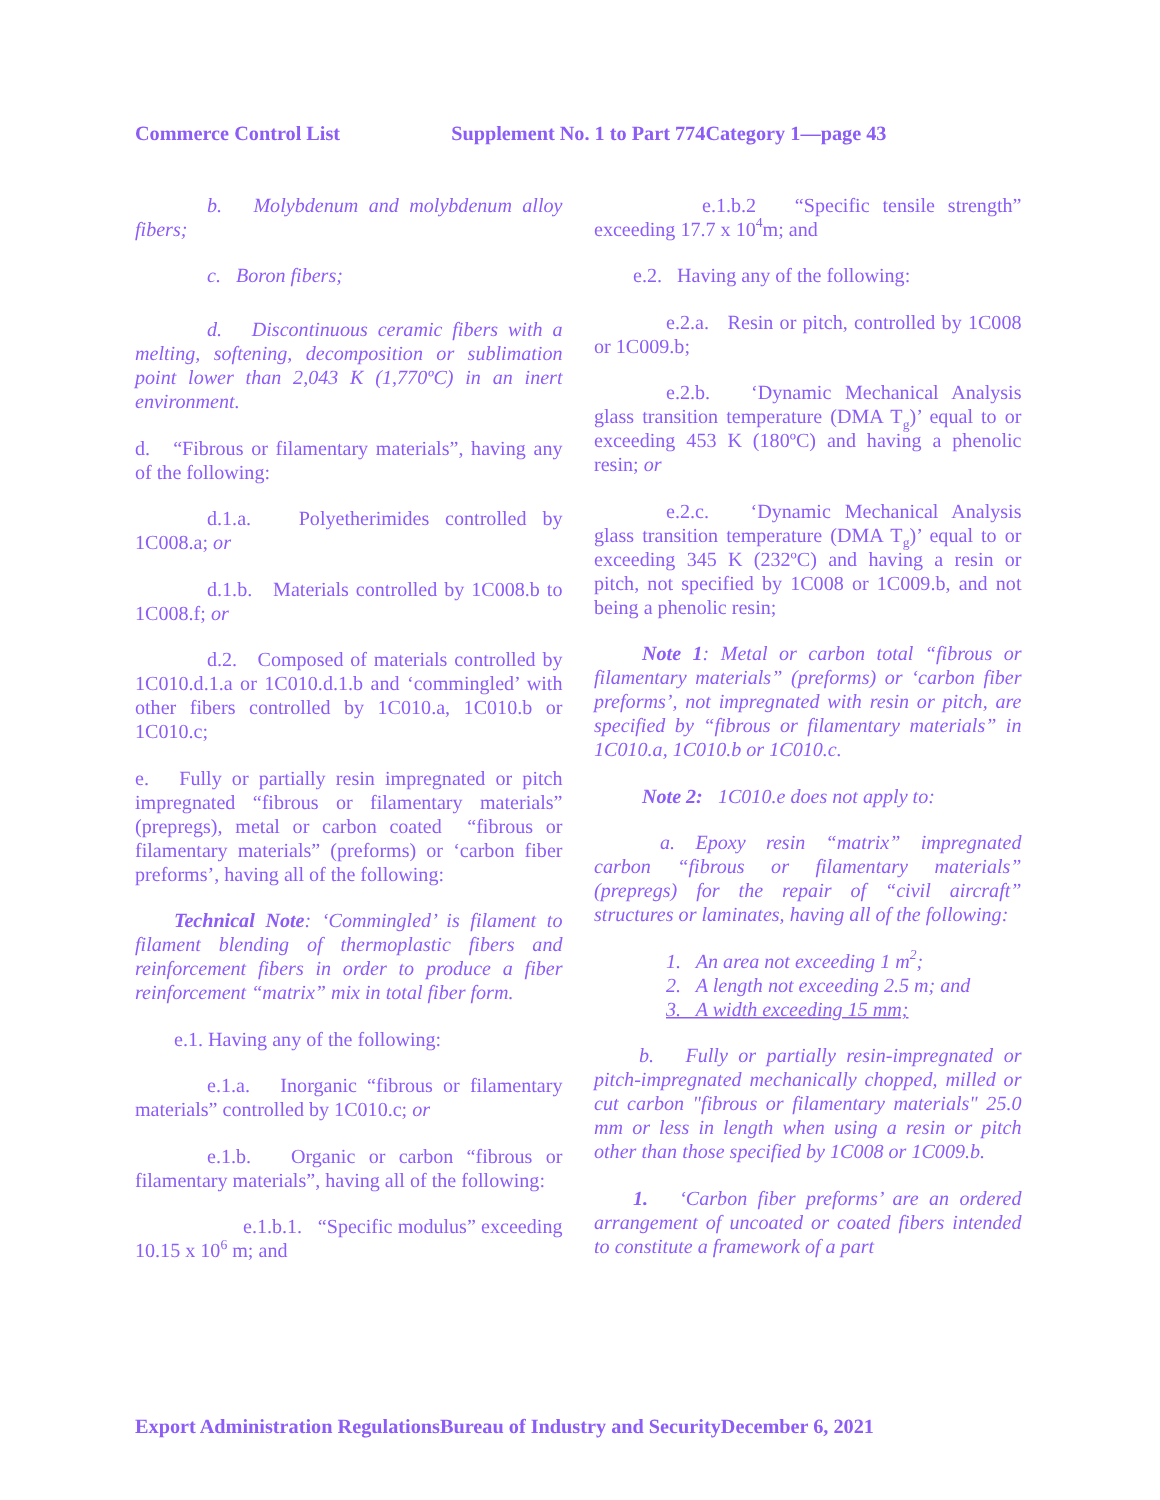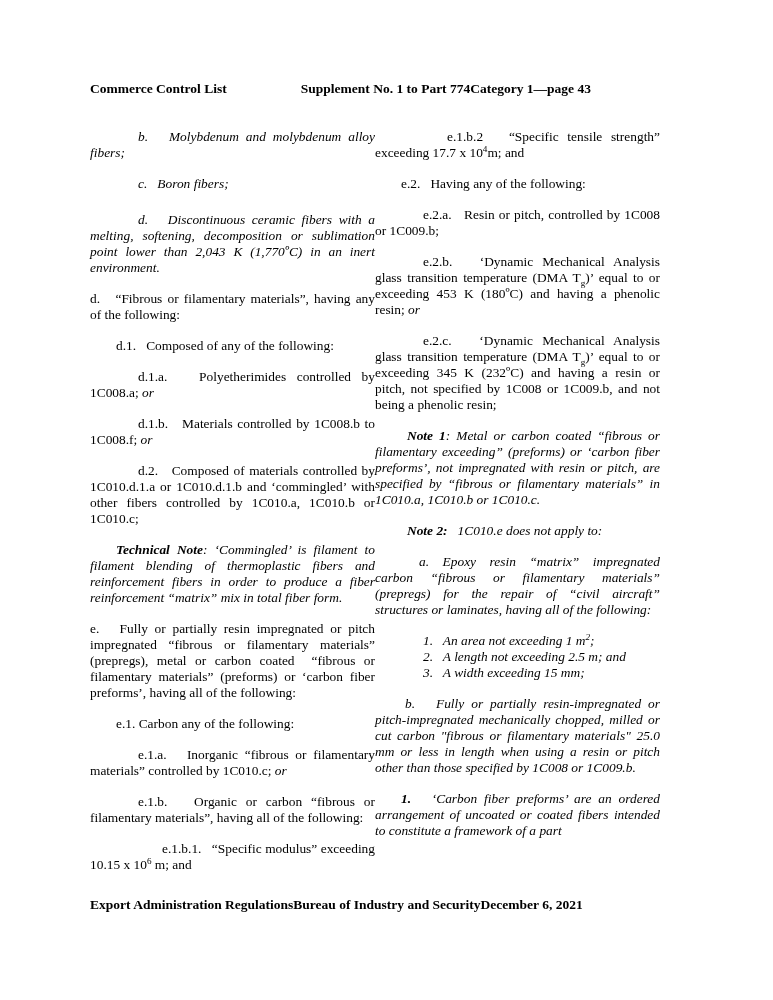--- a/index.html
+++ b/index.html
@@ -1,46 +1,47 @@
 <!DOCTYPE html>
 <html><head>
 <meta charset="utf-8">
 <style>
   html, body { margin: 0; padding: 0; background: #ffffff; }
   .page {
     position: relative;
     width: 773px;
     height: 1000px;
     background: #ffffff;
-    color: #000000;
+    color: #8b5cf6;
     font-family: "Liberation Serif", serif;
     overflow: hidden;
   }
   .running {
     position: absolute;
     left: 90px;
     width: 591px;
     display: flex;
     align-items: baseline;
     font-weight: bold;
     font-size: 13.5px;
     line-height: 15px;
     white-space: nowrap;
   }
   .running.header { top: 81px; }
-  .running.footer { top: 897px; }
+  .running.footer { top: 943px; }
   .running .rl { flex: 1 1 0; text-align: left; }
   .running .rc { flex: 0 0 auto; text-align: center; }
   .running .rr { flex: 1 1 0; text-align: left; }
   .body {
     position: absolute;
     top: 129px;
     left: 90px;
     width: 591px;
     display: flex;
+    gap: 21px;
   }
   .col {
     width: 285px;
     font-size: 13.4px;
     line-height: 16px;
     text-align: justify;
   }
   .col p { margin: 0 0 15px 0; }
   .rm { font-style: normal; }
   .it { font-style: italic; }
@@ -58,43 +59,42 @@
     <span class="rc">Supplement No. 1 to Part 774</span>
     <span class="rr">Category 1—page 43</span>
   </div>
 
   <div class="body">
     <div class="col" id="col-left">
         <p style="text-indent: 48px;"><span class="it">b.&nbsp;&nbsp; Molybdenum and molybdenum alloy fibers;</span></p>
         <p style="text-indent: 48px;"><span class="it">c.&nbsp;&nbsp; Boron fibers;</span></p>
         <p style="text-indent: 48px; margin-top: 20px;"><span class="it">d.&nbsp;&nbsp; Discontinuous ceramic fibers with a melting, softening, decomposition or sublimation point lower than 2,043 K (1,770ºC) in an inert environment.</span></p>
         <p style="text-indent: 0px;"><span class="rm">d.&nbsp;&nbsp; “Fibrous or filamentary materials”, having any of the following:</span></p>
-        <p style="text-indent: 26px;"><span class="rm">d.1.&nbsp;&nbsp; Composed of any of the following:</span></p>
         <p style="text-indent: 48px;"><span class="rm">d.1.a.&nbsp;&nbsp; Polyetherimides controlled by 1C008.a; </span><span class="it">or</span></p>
         <p style="text-indent: 48px;"><span class="rm">d.1.b.&nbsp;&nbsp; Materials controlled by 1C008.b to 1C008.f; </span><span class="it">or</span></p>
         <p style="text-indent: 48px;"><span class="rm">d.2.&nbsp;&nbsp; Composed of materials controlled by 1C010.d.1.a or 1C010.d.1.b and ‘commingled’ with other fibers controlled by 1C010.a, 1C010.b or 1C010.c;</span></p>
+        <p style="text-indent: 0px;"><span class="rm">e.&nbsp;&nbsp; Fully or partially resin impregnated or pitch impregnated “fibrous or filamentary materials” (prepregs), metal or carbon coated &nbsp;“fibrous or filamentary materials” (preforms) or ‘carbon fiber preforms’, having all of the following:</span></p>
         <p style="text-indent: 26px;"><span class="bi">Technical Note</span><span class="it">: ‘Commingled’ is filament to filament blending of thermoplastic fibers and reinforcement fibers in order to produce a fiber reinforcement “matrix” mix in total fiber form.</span></p>
-        <p style="text-indent: 0px;"><span class="rm">e.&nbsp;&nbsp; Fully or partially resin impregnated or pitch impregnated “fibrous or filamentary materials” (prepregs), metal or carbon coated &nbsp;“fibrous or filamentary materials” (preforms) or ‘carbon fiber preforms’, having all of the following:</span></p>
-        <p style="text-indent: 26px;"><span class="rm">e.1. Carbon any of the following:</span></p>
+        <p style="text-indent: 26px;"><span class="rm">e.1. Having any of the following:</span></p>
         <p style="text-indent: 48px; font-family: Liberation Serif, serif;"><span class="rm">e.1.a.&nbsp;&nbsp; Inorganic “fibrous or filamentary materials” controlled by 1C010.c; </span><span class="it">or</span></p>
         <p style="text-indent: 48px;"><span class="rm">e.1.b.&nbsp;&nbsp; Organic or carbon “fibrous or filamentary materials”, having all of the following:</span></p>
         <p style="text-indent: 72px;"><span class="rm">e.1.b.1.&nbsp;&nbsp; “Specific modulus” exceeding 10.15 x 10</span><sup class="sup">6</sup><span class="rm"> m; and</span></p>
       </div>
     <div class="col" id="col-right">
         <p style="text-indent: 72px;"><span class="rm">e.1.b.2&nbsp;&nbsp; “Specific tensile strength” exceeding 17.7 x 10</span><sup class="sup">4</sup><span class="rm">m; and</span></p>
         <p style="text-indent: 26px;"><span class="rm">e.2.&nbsp;&nbsp; Having any of the following:</span></p>
         <p style="text-indent: 48px;"><span class="rm">e.2.a.&nbsp;&nbsp; Resin or pitch, controlled by 1C008 or 1C009.b;</span></p>
         <p style="text-indent: 48px;"><span class="rm">e.2.b.&nbsp;&nbsp; ‘Dynamic Mechanical Analysis glass transition temperature (DMA T</span><sub class="sub">g</sub><span class="rm">)’ equal to or exceeding 453 K (180ºC) and having a phenolic resin; </span><span class="it">or</span></p>
         <p style="text-indent: 48px;"><span class="rm">e.2.c.&nbsp;&nbsp; ‘Dynamic Mechanical Analysis glass transition temperature (DMA T</span><sub class="sub">g</sub><span class="rm">)’ equal to or exceeding 345 K (232ºC) and having a resin or pitch, not specified by 1C008 or 1C009.b, and not being a phenolic resin;</span></p>
-        <p style="text-indent: 32px;"><span class="bi">Note 1</span><span class="it">: Metal or carbon coated “fibrous or filamentary exceeding” (preforms) or ‘carbon fiber preforms’, not impregnated with resin or pitch, are specified by “fibrous or filamentary materials” in 1C010.a, 1C010.b or 1C010.c.</span></p>
+        <p style="text-indent: 32px;"><span class="bi">Note 1</span><span class="it">: Metal or carbon total “fibrous or filamentary materials” (preforms) or ‘carbon fiber preforms’, not impregnated with resin or pitch, are specified by “fibrous or filamentary materials” in 1C010.a, 1C010.b or 1C010.c.</span></p>
         <p style="text-indent: 32px;"><span class="bi">Note 2:</span><span class="it">&nbsp;&nbsp; 1C010.e does not apply to:</span></p>
         <p style="text-indent: 44px;"><span class="it">a. Epoxy resin “matrix” impregnated carbon “fibrous or filamentary materials” (prepregs) for the repair of “civil aircraft” structures or laminates, having all of the following:</span></p>
         <p style="text-indent: 48px; margin-bottom: 0px;"><span class="it">1.&nbsp;&nbsp; An area not exceeding 1 m</span><sup class="supit">2</sup><span class="it">;</span></p>
         <p style="text-indent: 48px; margin-bottom: 0px;"><span class="it">2.&nbsp;&nbsp; A length not exceeding 2.5 m; and</span></p>
-        <p style="text-indent: 48px;"><span class="it">3.&nbsp;&nbsp; A width exceeding 15 mm;</span></p>
+        <p style="text-indent: 48px; text-decoration: underline;"><span class="it">3.&nbsp;&nbsp; A width exceeding 15 mm;</span></p>
         <p style="text-indent: 30px;"><span class="it">b.&nbsp;&nbsp; Fully or partially resin-impregnated or pitch-impregnated mechanically chopped, milled or cut carbon "fibrous or filamentary materials" 25.0 mm or less in length when using a resin or pitch other than those specified by 1C008 or 1C009.b.</span></p>
         <p style="text-indent: 26px;"><span class="bi">1.</span><span class="it">&nbsp;&nbsp; ‘Carbon fiber preforms’ are an ordered arrangement of uncoated or coated fibers intended to constitute a framework of a part</span></p>
       </div>
   </div>
 
   <div class="running footer">
     <span class="rl">Export Administration Regulations</span>
     <span class="rc">Bureau of Industry and Security</span>
     <span class="rr">December 6, 2021</span>
   </div>

